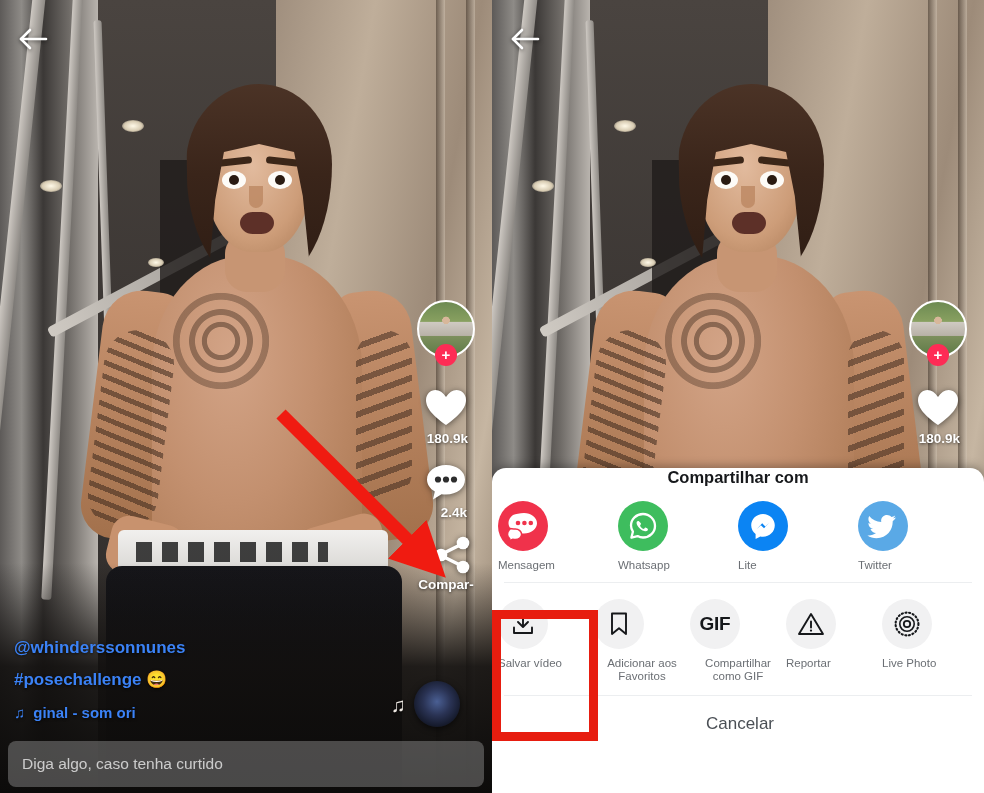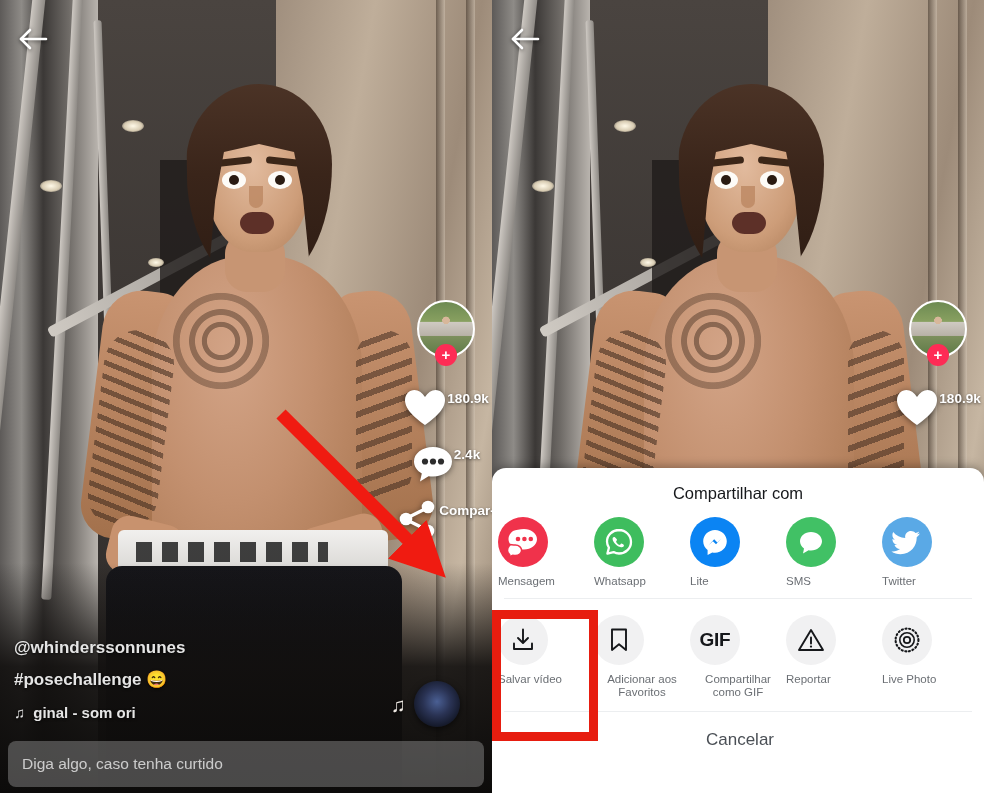--- a/index.html
+++ b/index.html
@@ -219,32 +219,32 @@
     overflow: hidden;
   }
   .avatar-plus {
     position: absolute; left: 50%; bottom: -8px; transform: translateX(-50%);
     width: 22px; height: 22px; border-radius: 50%;
     background: #fe2c55;
     color: #fff; font-size: 15px; line-height: 21px; text-align: center;
     font-weight: bold;
   }
   .rail-item {
-    display: flex; flex-direction: row; align-items: flex-start;
+    display: flex; flex-direction: column; align-items: flex-end;
     margin-bottom: 16px;
   }
   .rail-count {
     color: #fff; font-size: 13.5px; font-weight: bold;
     margin-top: 3px;
     text-shadow: 0 1px 3px rgba(0,0,0,.6);
     white-space: nowrap;
   }
   .caption {
     position: absolute; left: 14px; bottom: 72px; width: 330px;
-    color: #e5e5e5;
+    color: #3b82f6;
     text-shadow: 0 1px 3px rgba(0,0,0,.75);
   }
   .cap-user { font-size: 17px; font-weight: bold; margin-bottom: 11px; }
   .cap-tag  { font-size: 17px; font-weight: bold; margin-bottom: 14px; }
   .cap-music { font-size: 15px; display: flex; align-items: center; gap: 8px; font-weight: 600; }
   .comment-bar {
     position: absolute; left: 8px; right: 8px; bottom: 6px;
     height: 46px;
     background: rgba(160,160,160,.42);
     border-radius: 8px;
@@ -276,23 +276,23 @@
     position: absolute;
     left: 0; right: 0; bottom: 0;
     top: 468px;
     background: #ffffff;
     border-radius: 14px 14px 0 0;
     box-shadow: 0 -2px 10px rgba(0,0,0,.3);
   }
   .sheet-title {
     text-align: center;
     font-size: 16.5px;
-    font-weight: normal;
+    font-weight: bold;
     color: #16181b;
-    padding-top: 16px;
+    padding-top: 0;
   }
   .row {
     display: flex;
     padding: 14px 6px 10px 6px;
   }
   .row.row-2 { padding-top: 16px; padding-bottom: 12px; }
   .cell {
     flex: 1;
     display: flex; flex-direction: column; align-items: flex-start;
     min-width: 0;
@@ -547,28 +547,20 @@
           <div class="ic-circle" style="background:#0b84f3">
             <svg width="32" height="32" viewBox="0 0 32 32">
               <path d="M16 4 C9.4 4 4.2 9 4.2 15.3 C4.2 18.9 5.9 22 8.6 24 L8.6 29 L13.3 26.4 C14.2 26.6 15.1 26.7 16 26.7 C22.6 26.7 27.8 21.7 27.8 15.3 C27.8 9 22.6 4 16 4 Z" fill="#ffffff"></path>
               <path d="M9.6 19.2 L15.2 13.2 L18.3 16.4 L22.6 12.3 L17 18.3 L13.9 15.2 Z" fill="#0b84f3"></path>
             </svg>
           </div>
           <div class="cell-label">Lite</div>
         </div>
 
 
-        <div class="cell">
-          <div class="ic-circle" style="background:#41c165">
-            <svg width="32" height="32" viewBox="0 0 32 32">
-              <path d="M16 6 C9.9 6 5 10.2 5 15.3 C5 18.2 6.5 20.8 9 22.5 L8 27.5 L13.6 24.3 C14.4 24.45 15.2 24.5 16 24.5 C22.1 24.5 27 20.4 27 15.3 C27 10.2 22.1 6 16 6 Z" fill="#ffffff"></path>
-            </svg>
-          </div>
-          <div class="cell-label">SMS</div>
-        </div>
 
         <div class="cell">
           <div class="ic-circle" style="background:#5aa9e6">
             <svg width="32" height="28" viewBox="0 0 32 28">
               <path d="M29 5.6 C27.9 6.1 26.8 6.4 25.6 6.6 C26.8 5.9 27.7 4.8 28.2 3.4 C27 4.1 25.8 4.6 24.4 4.9 C23.3 3.7 21.7 3 20 3 C16.7 3 14.1 5.6 14.1 8.8 C14.1 9.3 14.2 9.7 14.3 10.1 C9.4 9.9 5.1 7.6 2.2 4 C1.7 4.9 1.4 5.9 1.4 7 C1.4 9 2.4 10.8 4 11.8 C3 11.8 2.1 11.5 1.4 11.1 L1.4 11.2 C1.4 14 3.4 16.4 6.1 16.9 C5.6 17 5.1 17.1 4.6 17.1 C4.2 17.1 3.9 17.1 3.5 17 C4.2 19.3 6.4 21 9 21.1 C7 22.7 4.5 23.6 1.8 23.6 C1.3 23.6 0.9 23.6 0.4 23.5 C3 25.2 6.2 26.2 9.5 26.2 C20 26.2 25.7 17.5 25.7 10 C25.7 9.8 25.7 9.5 25.7 9.3 C27 8.4 28.1 7.1 29 5.6 Z" fill="#ffffff"></path>
             </svg>
           </div>
           <div class="cell-label">Twitter</div>
         </div>
       </div>

